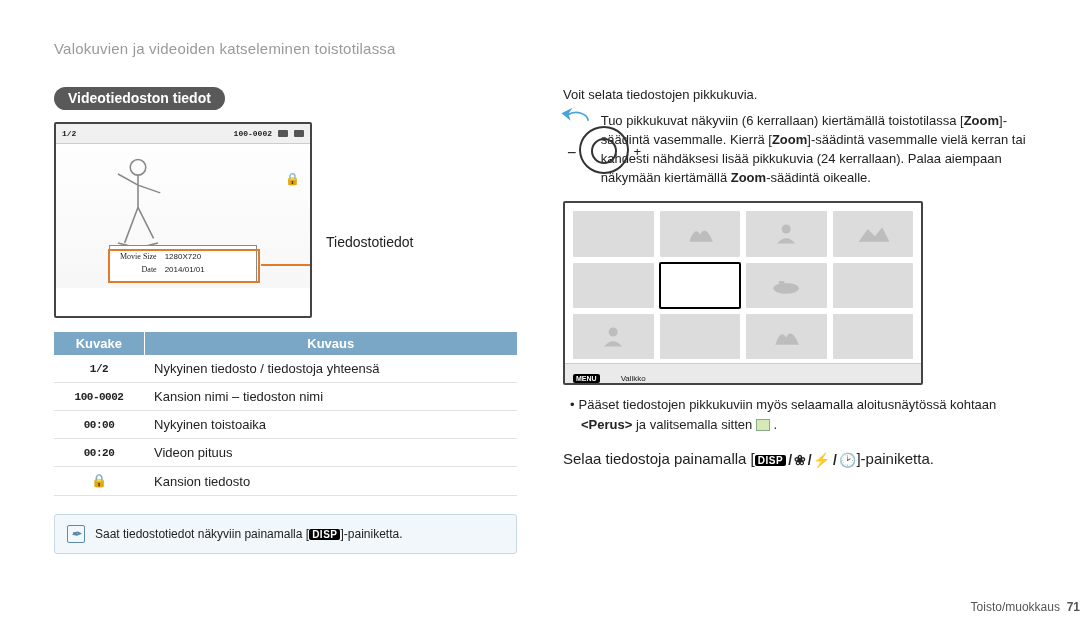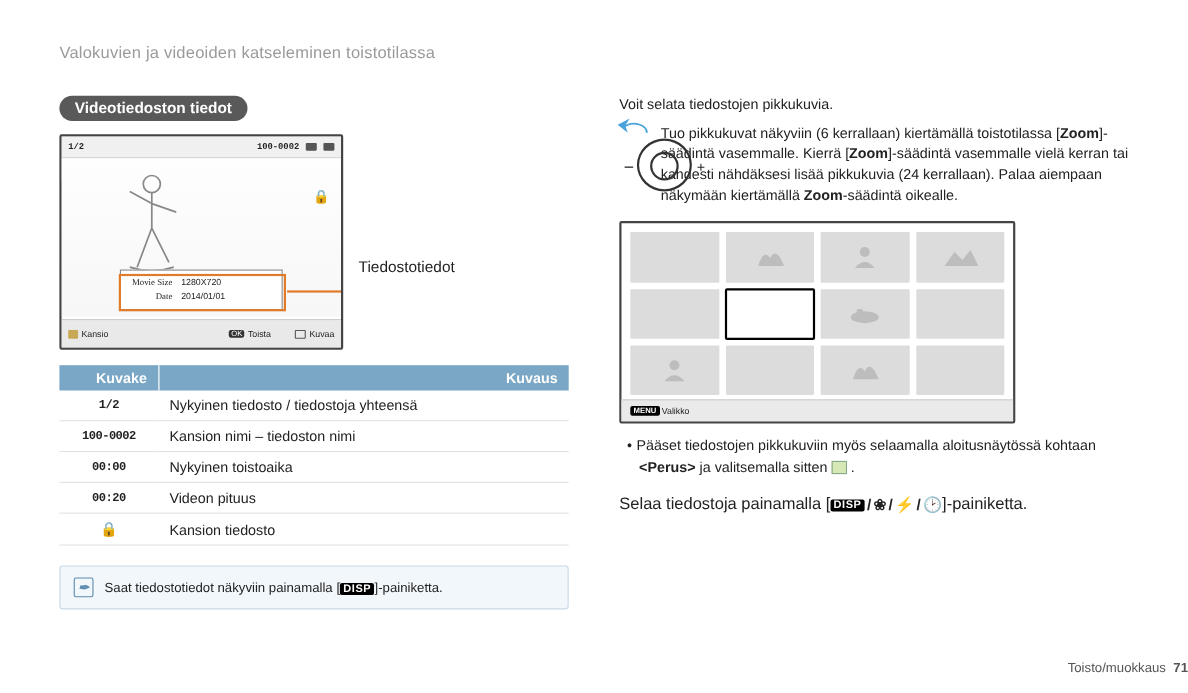--- a/index.html
+++ b/index.html
@@ -23,21 +23,21 @@
   .orangeBox { position:absolute; border:2px solid #e07b29; }
   .orangeBox.inner { left:52px; bottom:33px; width:152px; height:34px; }
   .orangeBox.conn { position:absolute; border:none; border-top:2px solid #e07b29; width:58px; left:205px; bottom:50px; height:0;}
   .botbar { position:absolute; bottom:0; left:0; right:0; height:26px; background:#e9e9e9; border-top:1px solid #ccc; font-size:8px; display:flex; align-items:center; gap:6px; padding:0 6px;}
   .botbar .seg { display:flex; align-items:center; gap:3px;}
   .folderico{ width:9px;height:8px;background:#c7a955;display:inline-block;border-radius:1px; }
   .okbtn{ background:#333;color:#fff;font-size:7px;padding:0 2px;border-radius:2px;}
   .camico{ width:10px;height:8px;border:1px solid #555;display:inline-block;border-radius:1px;}
   .filelabel { font-size:14px;margin-top:44px; }
   .tbl { width:100%; border-collapse:collapse; font-size:13px; }
-  .tbl thead th{ background:#7aa7c5; color:#fff; font-weight:600; text-align:right; padding:4px 10px; font-size:13px;}
+  .tbl thead th{ background:#7aa7c5; color:#fff; font-weight:600; text-align:center; padding:4px 10px; font-size:13px;}
   .tbl thead th:first-child{ width:90px; border-right:1px solid #fff;}
   .tbl tbody td{ border-bottom:1px solid #e2e2e2; padding:6px 10px; vertical-align:middle;}
   .tbl tbody td:first-child{ text-align:center; font-family:"Courier New",monospace; font-weight:700; font-size:11px; letter-spacing:-.5px;}
   .lockglyph{ font-size:13px;}
   .note { margin-top:18px; border:1px solid #c8d8e4; background:#f2f7fb; border-radius:3px; padding:10px 12px; display:flex; gap:10px; font-size:12px; align-items:center; }
   .note .nicon{ width:18px;height:18px;border:1.5px solid #5b8bb0;display:flex;align-items:center;justify-content:center;font-size:12px;color:#5b8bb0;font-weight:700;border-radius:2px; font-style:italic; font-family:Georgia,serif;}
   .disp{ background:#000;color:#fff;font-size:10px;padding:0 3px;border-radius:2px; font-weight:700; letter-spacing:.5px;}
   .rpara { font-size:13px; margin-bottom:10px; }
   .zoomrow { display:flex; gap:14px; margin-bottom:14px; margin-top:4px;}
   .zoomlabel{ position:relative; width:84px; height:62px; }
@@ -46,21 +46,21 @@
   .dial .dplate{position:absolute; left:10px; top:0; width:50px;height:48px;border:2.4px solid #333;border-radius:50%;}
   .dial .dctr{position:absolute; left:22px; top:12px; width:26px;height:26px;border:2.4px solid #333;border-radius:50%;}
   .dial .minus{position:absolute; left:-2px; top:18px; font-size:16px;}
   .dial .plus{position:absolute; right:-2px; top:18px; font-size:13px;}
   .zoomtext{ font-size:13px; line-height:1.45; }
   .zoomtext b{ font-weight:700;}
   .thumbscreen{ width:360px; height:184px; border:2px solid #444; border-radius:2px; position:relative; background:#fff; margin-bottom:10px; }
   .thgrid{ position:absolute; inset:8px 8px 24px 8px; display:grid; grid-template-columns:repeat(4,1fr); grid-template-rows:repeat(3,1fr); gap:6px;}
   .thcell{ background:#dcdcdc; border-radius:1px; position:relative; display:flex; align-items:center; justify-content:center;}
   .thcell.sel{ outline:2.5px solid #000; outline-offset:-1px; background:#fff;}
-  .thbot{ position:absolute; left:0; right:0; bottom:0; height:20px; background:#eaeaea; border-top:1px solid #ccc; display:flex; align-items:center; gap:2px; padding:0 8px; font-size:8px;}
+  .thbot{ position:absolute; left:0; right:0; bottom:0; height:20px; background:#eaeaea; border-top:1px solid #ccc; display:flex; align-items:flex-end; gap:21px; padding:0 8px; font-size:8px;}
   .menubtn{ background:#000;color:#fff;font-size:7px;padding:1px 3px;border-radius:2px; font-weight:700;}
   .shape{ fill:#bdbdbd; }
   .bull-list { font-size:13px; line-height:1.5; padding-left:18px; text-indent:-11px;}
   .bull-list .bu{ padding-right:4px;}
   .smallimg{ display:inline-block; width:14px; height:12px; background:#d6e8b5; border:1px solid #8a8; vertical-align:middle;}
   .action-text{ font-size:15px; margin-top:16px;}
   .iconset{ display:inline-flex; align-items:center; gap:2px; vertical-align:middle;}
   .iconset .ic{ font-size:14px; font-weight:700;}
   .footer{ position:absolute; bottom:16px; left:0; right:0; text-align:right; font-size:12px; color:#555;}
   .footer b{ font-weight:700;}
@@ -110,35 +110,20 @@
                 <tr>
                       <td>Date</td>
                       <td>2014/01/01</td>
                     </tr>
               </tbody>
                 </table>
             </div>
           </div>
           <div class="orangeBox inner"></div>
           <div class="orangeBox conn"></div>
-          <div class="botbar">
-            <span class="seg">
-                <span class="folderico"></span>
-                <span>Kansio</span>
-              </span>
-            <span style="flex:1"></span>
-            <span class="seg">
-                <span class="okbtn">OK</span>
-                <span>Toista</span>
-              </span>
-            <span class="seg" style="margin-left:16px;">
-                <span class="camico"></span>
-                <span>Kuvaa</span>
-              </span>
-          </div>
         </div>
         <div class="filelabel">Tiedostotiedot</div>
       </div>
 
       <table class="tbl">
         <thead>
             <tr>
           <th>Kuvake</th>
           <th>Kuvaus</th>
         </tr>

